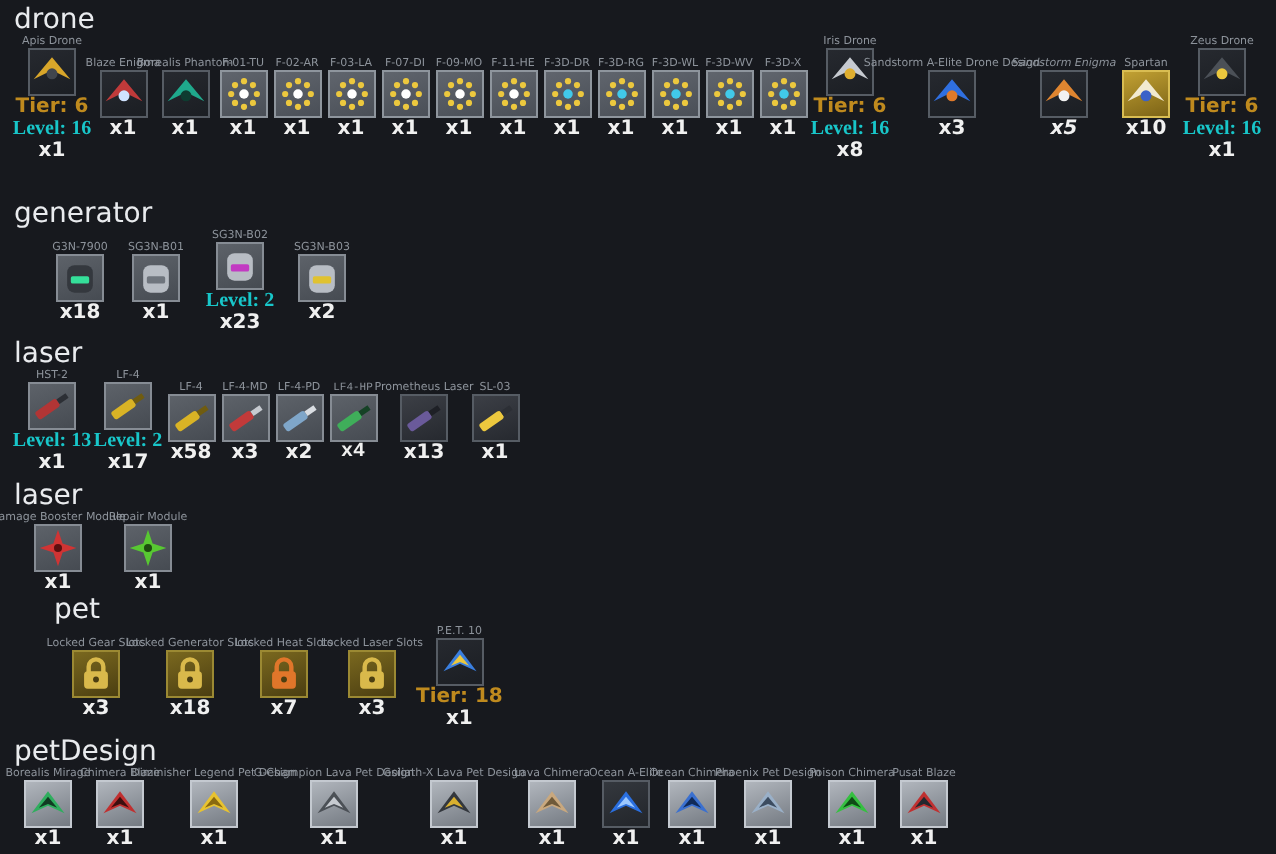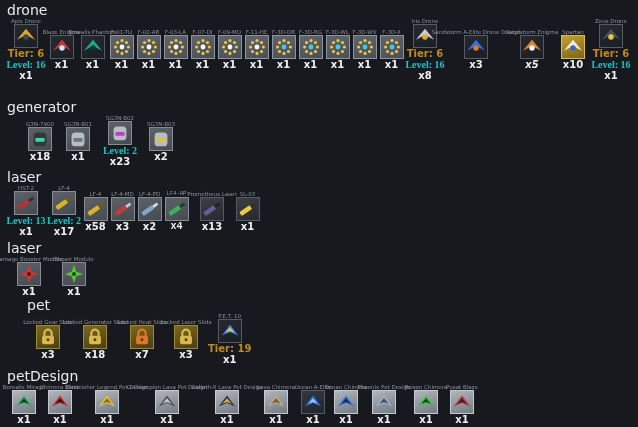--- a/index.html
+++ b/index.html
@@ -546,21 +546,21 @@
           <div class="line count">x3</div>
         </div>
         <div class="item-card" style="min-width: 40px;">
           <div class="item-label">P.E.T. 10</div>
           <div class="tile" style="background: linear-gradient(160deg, rgb(38, 41, 47), rgb(27, 30, 35)); border-color: rgb(86, 92, 100);">
             <svg width="22" height="22" viewBox="0 0 24 24">
               <path d="M3 17 L12 5 L21 17 L12 13 Z" fill="#3a7fe0"></path>
               <path d="M7 14 L12 8 L17 14 L12 12 Z" fill="#ecc83e"></path>
             </svg>
           </div>
-          <div class="line tier">Tier: 19</div>
+          <div class="line tier">Tier: 18</div>
           <div class="line count">x1</div>
         </div>
       </div>
     </div>
     <div class="section section-petDesign">
       <div class="section-title">petDesign</div>
       <div class="row">
         <div class="item-card" style="min-width: 36px;">
           <div class="item-label">Borealis Mirage</div>
           <div class="tile" style="background: linear-gradient(160deg, rgb(177, 182, 189), rgb(116, 122, 130)); border-color: rgb(196, 201, 208);">

